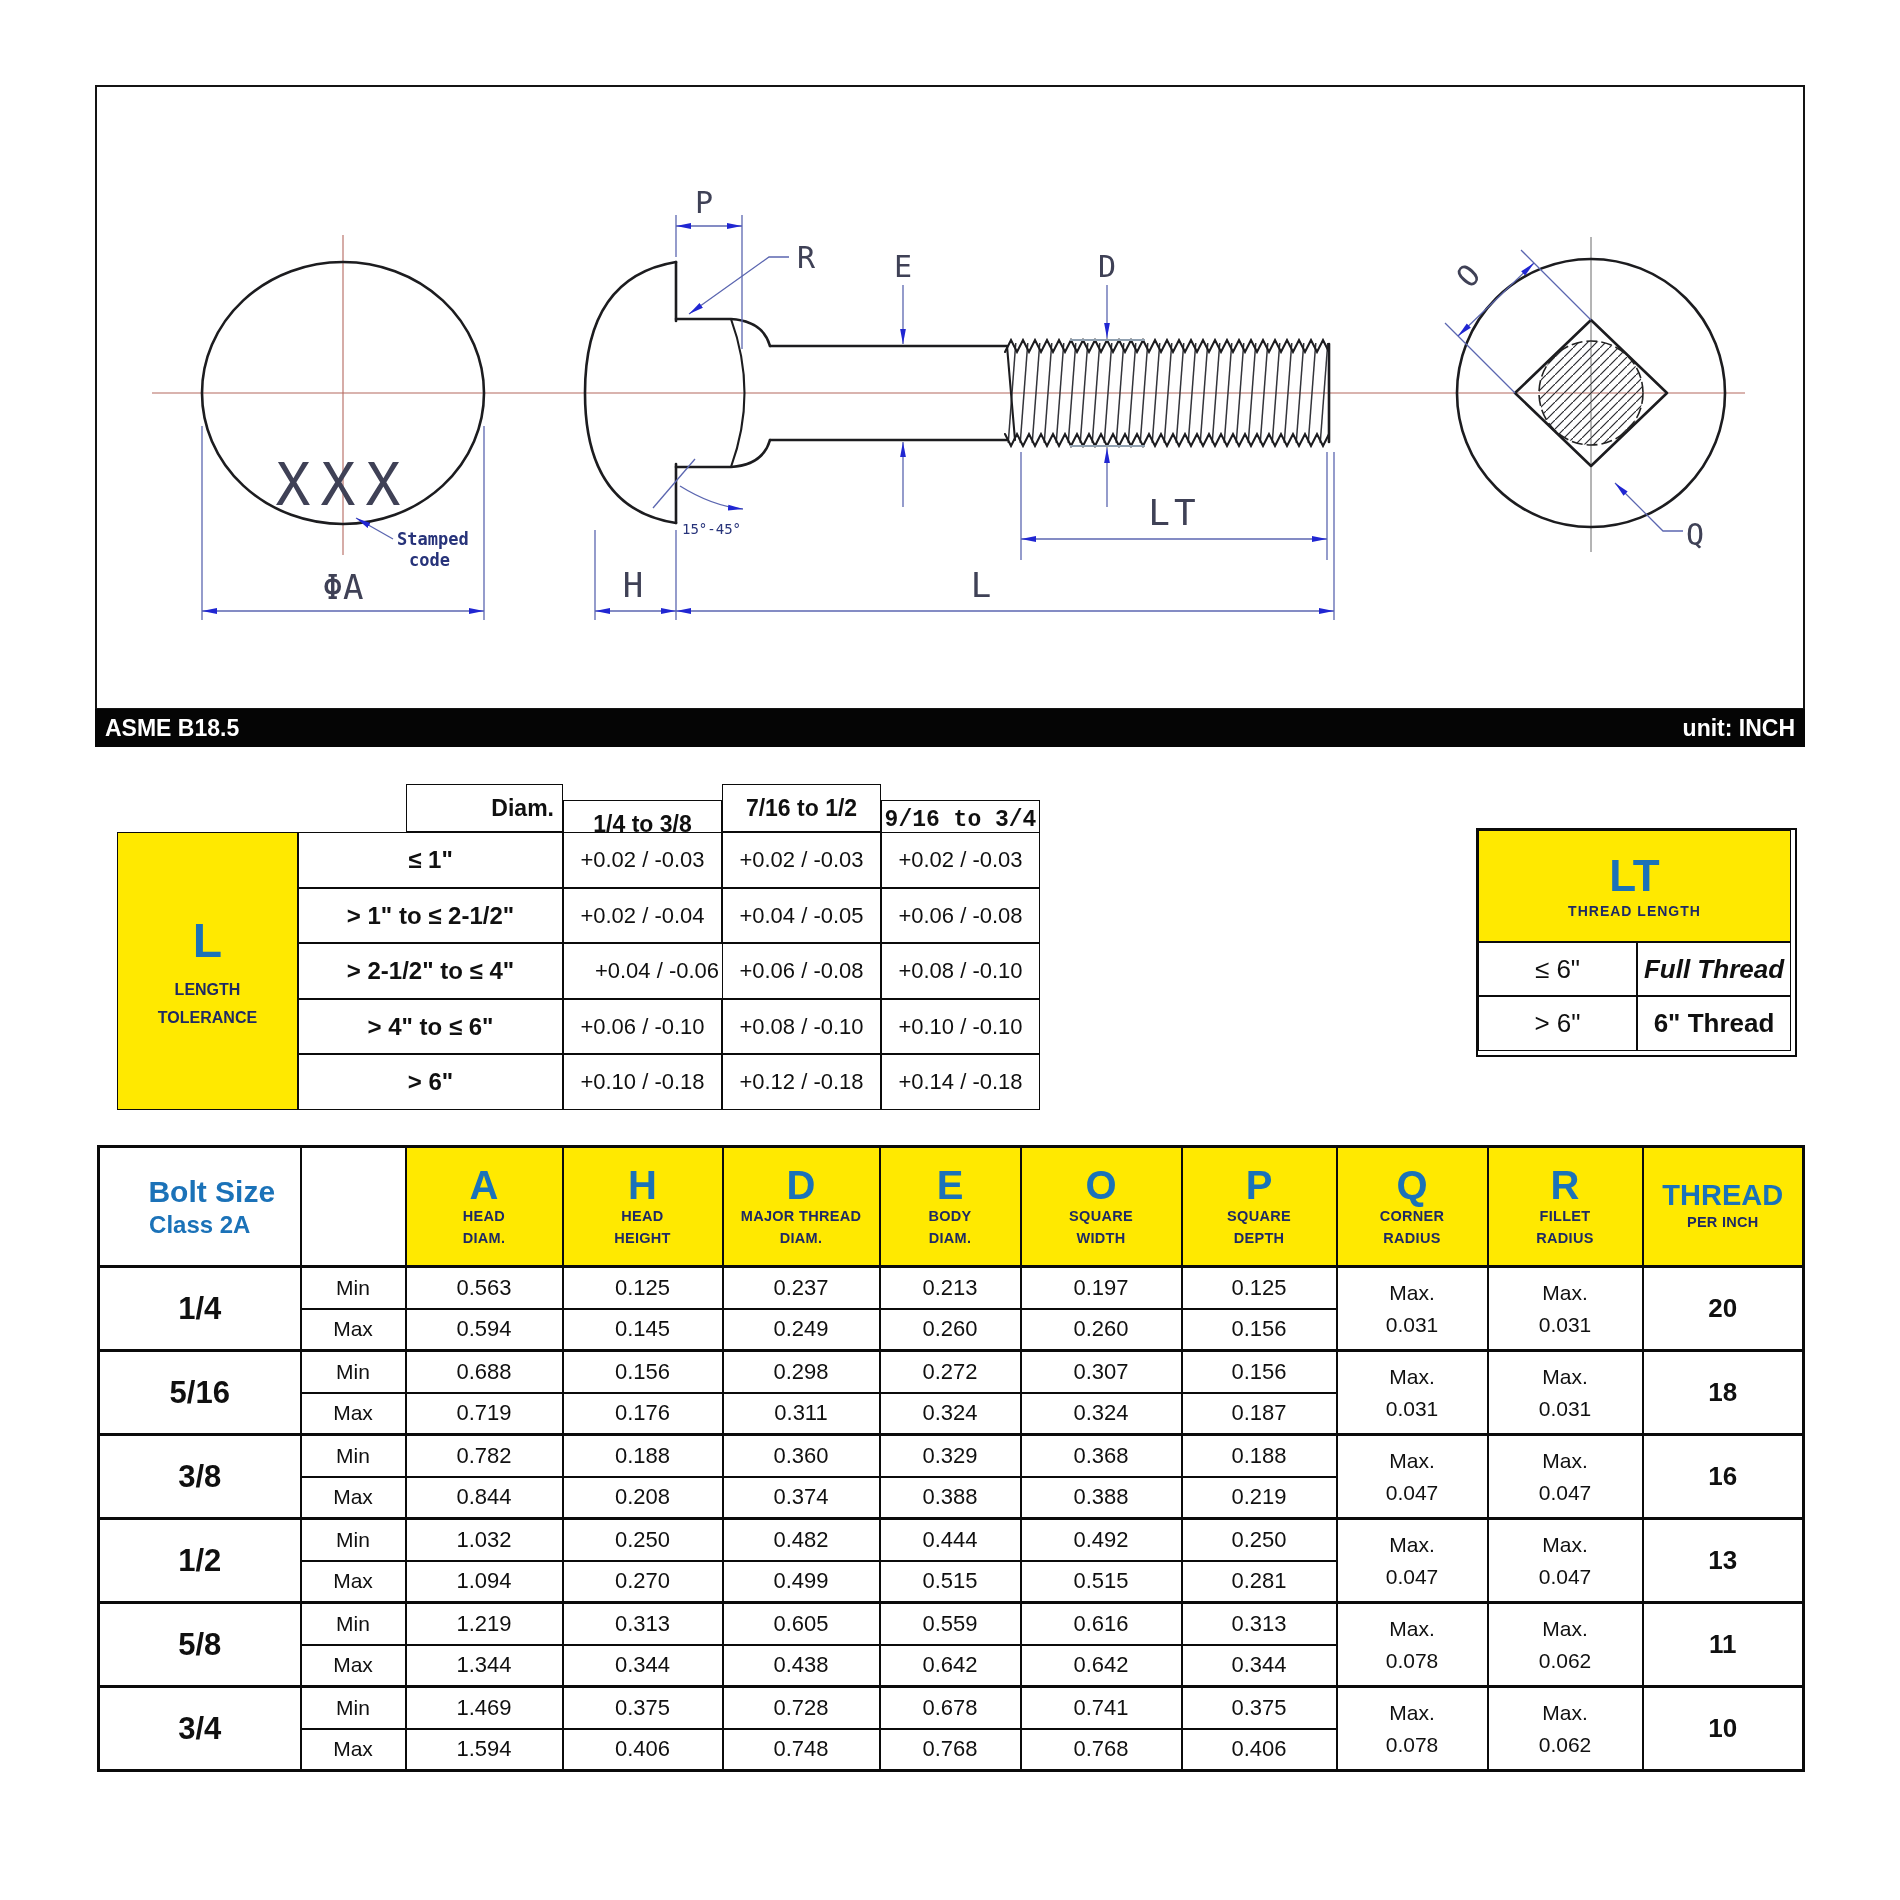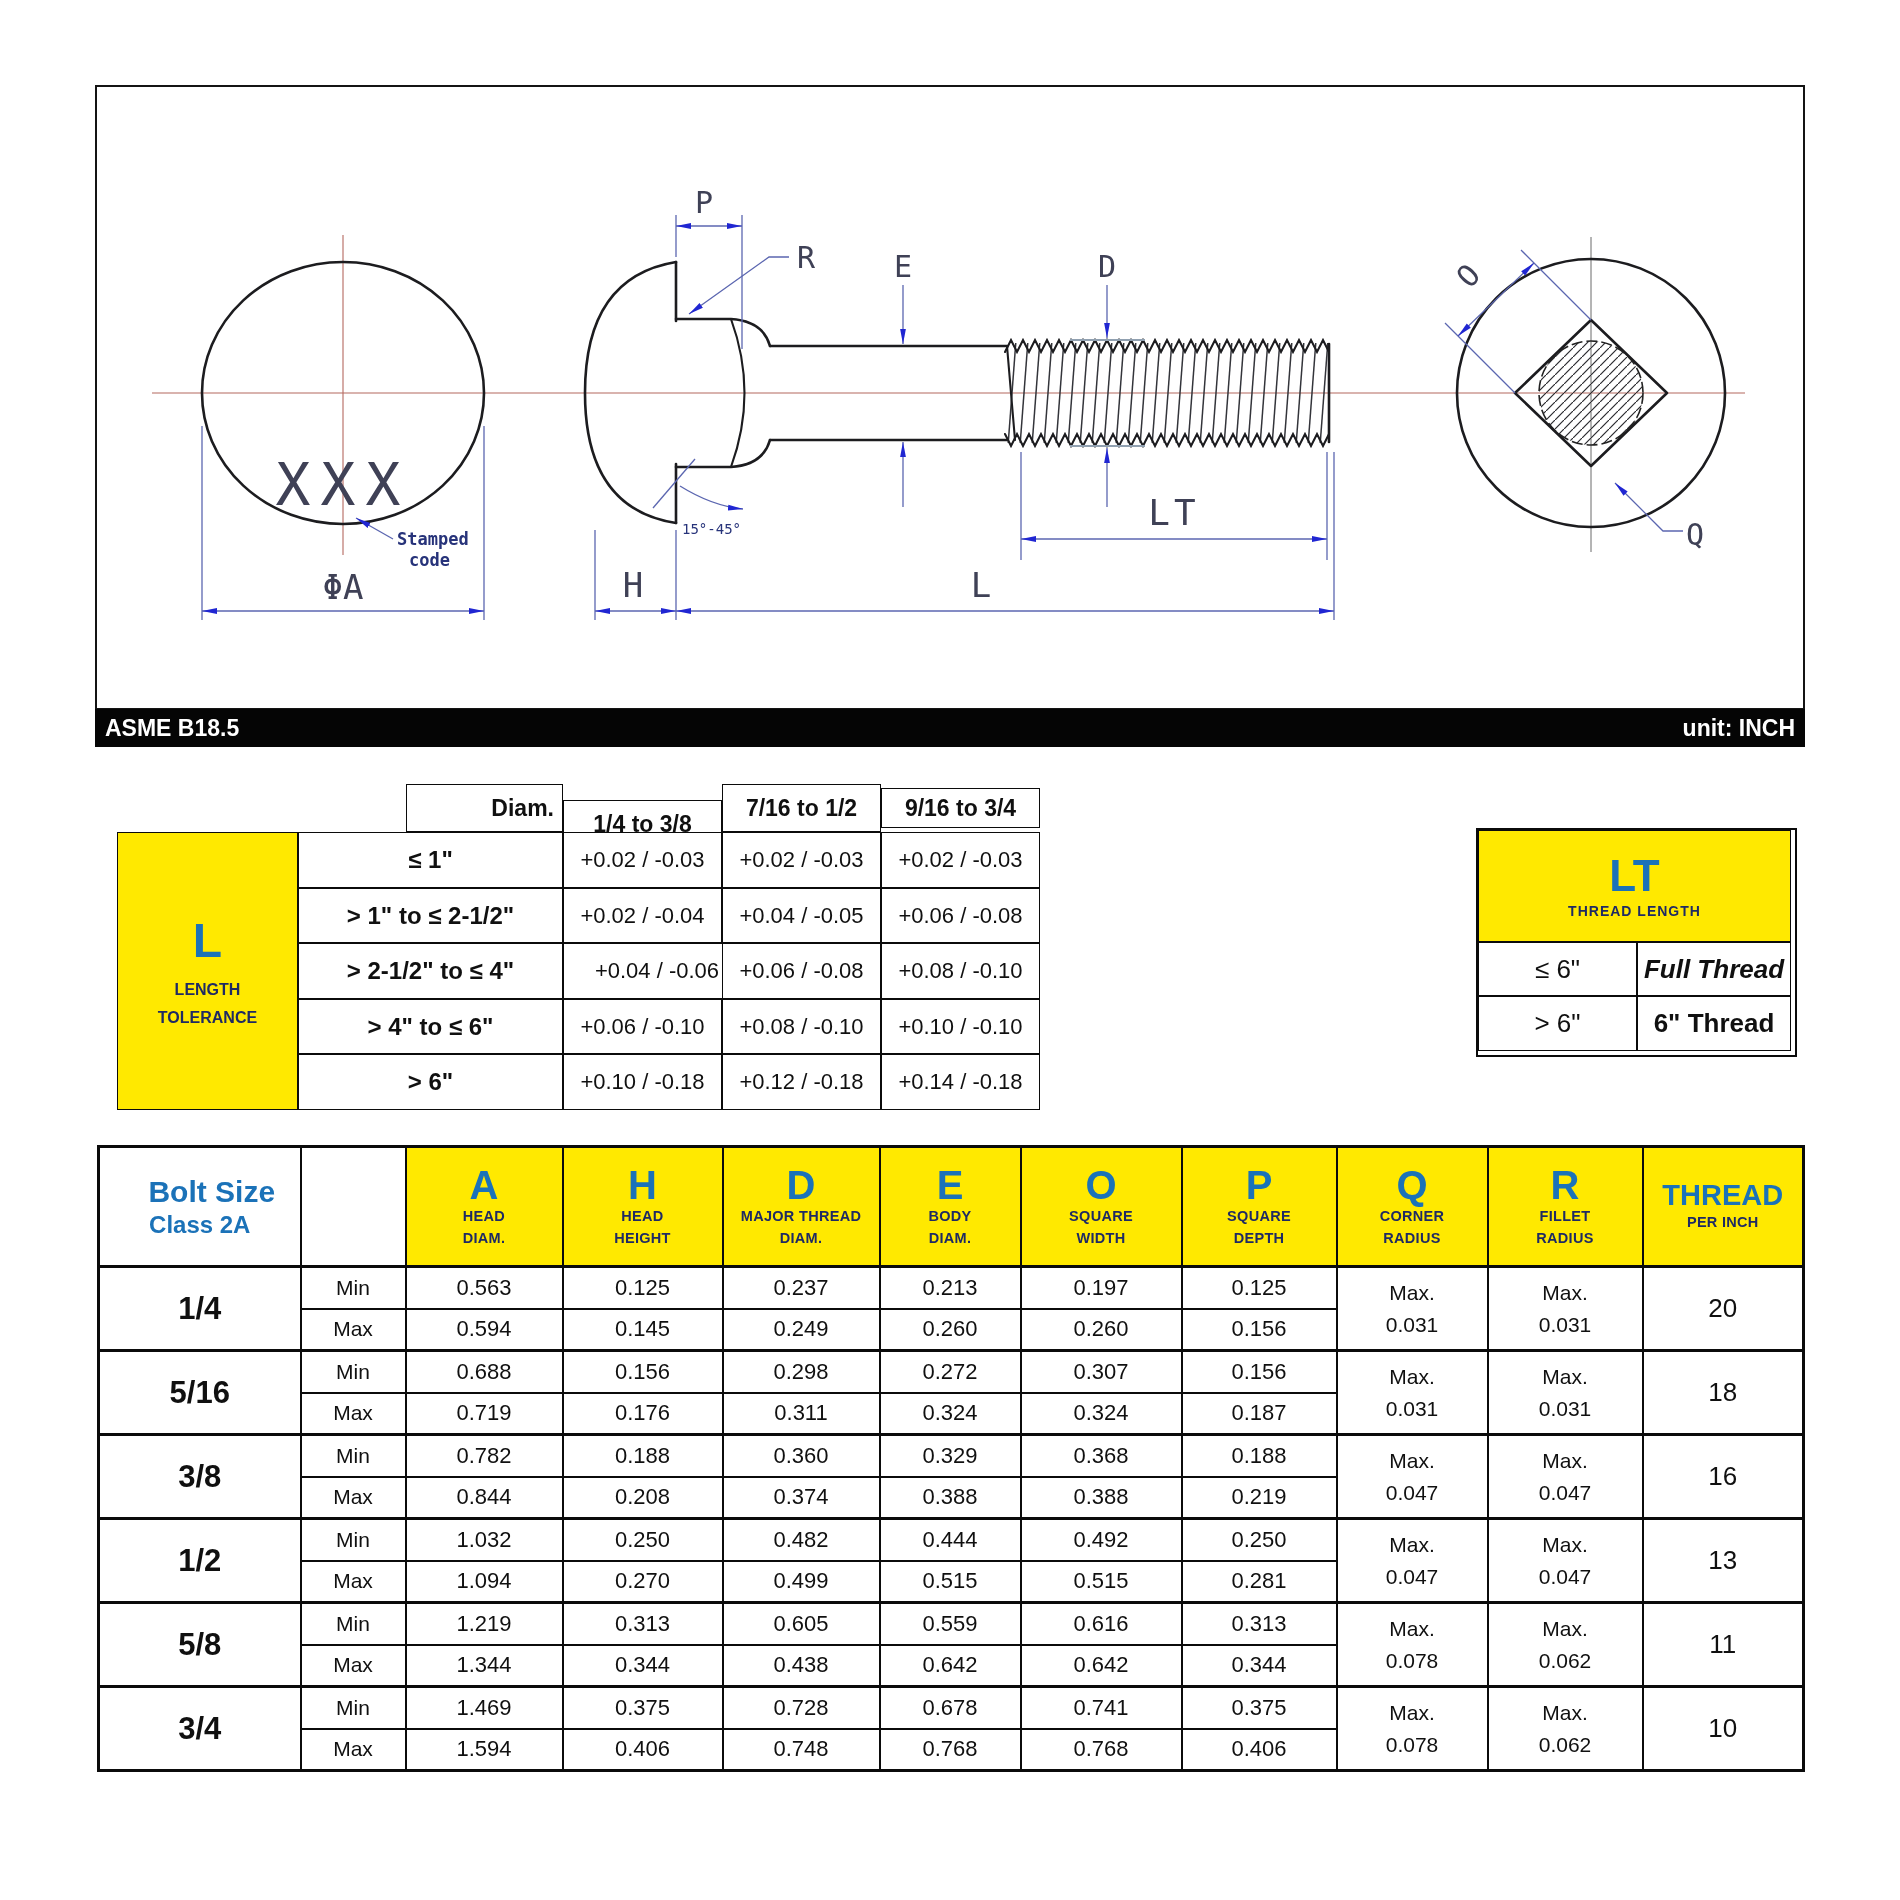--- a/index.html
+++ b/index.html
@@ -37,21 +37,21 @@
   .letter{color:#1b72b8;font-weight:bold;font-size:40px;line-height:1.05;}
   .letter2{color:#1b72b8;font-weight:bold;font-size:29px;line-height:1.1;}
   .sub{color:#1f2a63;font-weight:bold;font-size:14.5px;line-height:1.45;letter-spacing:.3px;}
   .b1{color:#1b72b8;font-weight:bold;font-size:30px;line-height:1.25;padding-left:24px;}
   .b2{color:#1b72b8;font-weight:bold;font-size:24px;line-height:1.25;}
   td.size{font-weight:bold;font-size:31px;}
   td.mm{font-size:21px;}
   td.v{font-size:22px;}
   td.qr{font-size:21px;}
   td.qr span{display:block;line-height:1.5;}
-  td.tpi{font-weight:normal;font-size:26px;}
+  td.tpi{font-weight:bold;font-size:26px;}
   
   .oln{stroke:#1c1c1f;stroke-width:2.6;fill:none;stroke-linecap:round;stroke-linejoin:round;}
   .oln2{stroke:#1c1c1f;stroke-width:2.1;fill:none;stroke-linecap:round;}
   .dimln{stroke:#5b66b0;stroke-width:1.3;fill:none;}
   .ctr{stroke:#b4685f;stroke-width:1.1;fill:none;}
   .dim{font-family:"DejaVu Sans Mono",monospace;fill:#3f4156;}
   .note{font-family:"DejaVu Sans Mono",monospace;fill:#27337a;}
 </style>
 </head>
 <body>
@@ -163,21 +163,21 @@
   <div class="stdbar">
     <span>ASME B18.5</span>
     <span>unit: INCH</span>
   </div>
 
   <div class="abst" style="left:115px;top:782px;width:927px;height:330px;border-color:transparent;background:transparent;">
 
     <div class="cell tol-hdr" style="left:289px;top:0;width:157px;height:48px;justify-content:flex-end;padding-right:8px;">Diam.</div>
     <div class="cell tol-hdr" style="left:446px;top:16px;width:159px;height:48px;">1/4 to 3/8</div>
     <div class="cell tol-hdr" style="left:605px;top:0;width:159px;height:48px;">7/16 to 1/2</div>
-    <div class="cell tol-hdr" style="left:764px;top:4px;width:159px;height:40px;">9/16 to 3/4</div>
+    <div class="cell tol-hdr" style="left:764px;top:16px;width:159px;height:40px;font-family:Liberation Mono, monospace;">9/16 to 3/4</div>
 
     <div class="cell yellow" style="left:0;top:48px;width:181px;height:278px;flex-direction:column;">
       <div class="bigletter" style="font-size:48px;line-height:1.1;">L</div>
       <div class="navy" style="font-size:16px;margin-top:14px;">LENGTH</div>
       <div class="navy" style="font-size:16px;margin-top:10px;">TOLERANCE</div>
     </div>
 
     <div class="cell tol-range" style="left:181px;top:48px;width:265px;height:56px;">≤ 1"</div>
     <div class="cell tol-val" style="left:446px;top:48px;width:159px;height:56px;">+0.02 / -0.03</div>
     <div class="cell tol-val" style="left:605px;top:48px;width:159px;height:56px;">+0.02 / -0.03</div>

